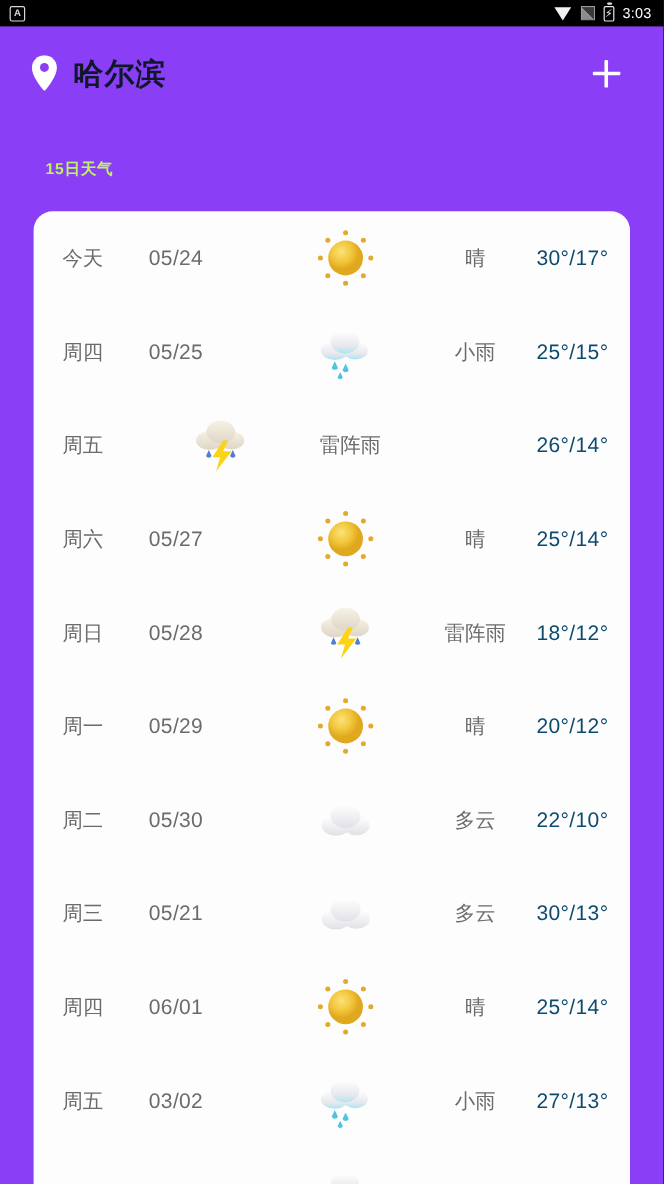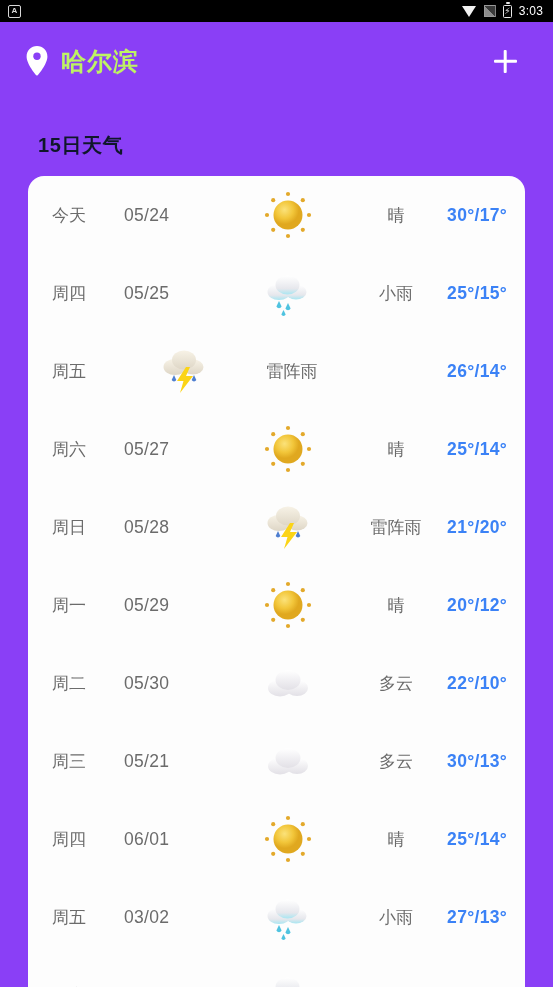--- a/index.html
+++ b/index.html
@@ -60,54 +60,54 @@
   
   .header {
     position:absolute; top:0; left:0; width:553px; height:78px;
     display:flex; align-items:center; padding:0 28px 0 26px;
   }
   .loc-wrap { display:flex; align-items:center; gap:13px; }
   .pin {
     width:22px; height:30px; position:relative; display:block;
   }
   .city {
-    color:#bef264; font-size:25px; font-weight:bold; letter-spacing:1px;
+    color:#0f172a; font-size:25px; font-weight:bold; letter-spacing:1px;
   }
   .add-btn {
     margin-left:auto; width:40px; height:40px; position:relative;
     cursor:pointer;
   }
   .add-btn::before, .add-btn::after {
     content:""; position:absolute; background:#fff; border-radius:1px;
   }
   .add-btn::before { left:50%; top:9px; width:2.6px; height:23px; transform:translateX(-50%); }
   .add-btn::after  { top:50%; left:9px; height:2.6px; width:23px; transform:translateY(-50%); }
 
   
   .sect-title {
     position:absolute; top:110px; left:38px;
-    color:#0f172a; font-size:20px; font-weight:bold; letter-spacing:.6px;
+    color:#bef264; font-size:13px; font-weight:bold; letter-spacing:.6px;
   }
 
   
   .card {
     position:absolute; top:154px; left:28px; right:28px; bottom:0;
     background:#fdfdfd; border-radius:16px 16px 0 0;
     overflow:hidden;
   }
   .rows { padding:0; }
   .row {
     height:78px; display:flex; align-items:center;
     padding:0 18px 0 24px;
   }
   .c-day   { width:72px; flex:none; font-size:17px; color:#6b6b6b; }
   .c-date  { width:104px; flex:none; font-size:17.5px; color:#6b6b6b; letter-spacing:.3px; }
   .c-icon  { width:120px; flex:none; display:flex; align-items:center; justify-content:center; }
   .c-cond  { width:96px; flex:none; text-align:center; font-size:17px; color:#6b6b6b; }
-  .c-temp  { flex:1; text-align:right; font-size:17.5px; color:#3b82f6; letter-spacing:.3px;font-weight:bold; }
+  .c-temp  { flex:1; text-align:right; font-size:17.5px; color:#0c4a6e; letter-spacing:.3px; }
 
   .wicon { width:56px; height:52px; position:relative; display:block; }
 </style>
 </head>
 <body>
 
 <div id="app">
 
   <div class="statusbar">
     <div class="sb-left">
@@ -251,21 +251,21 @@
                   </defs>
                   <ellipse cx="19" cy="22" rx="11.5" ry="8" fill="url(#tc)"></ellipse>
                   <ellipse cx="37" cy="22" rx="10.5" ry="7.5" fill="url(#tc)"></ellipse>
                   <ellipse cx="28" cy="15" rx="12" ry="9.5" fill="url(#tc)"></ellipse>
                   <path d="M18 30 l-2.3 5 a2.6 2.6 0 0 0 4.6 0 z" fill="#4F7FD0"></path>
                   <path d="M38 30 l-2.3 5 a2.6 2.6 0 0 0 4.6 0 z" fill="#4F7FD0"></path>
                   <path d="M30 22 L21 36 h6.5 l-3.5 12 L37 31 h-7 l4-9 z" fill="#FBD417"></path>
                 </svg></span>
             </span>
             <span class="c-cond">雷阵雨</span>
-            <span class="c-temp">21°/20°</span>
+            <span class="c-temp">18°/12°</span>
           </div>
           <div class="row">
             <span class="c-day">周一</span>
             <span class="c-date">05/29</span>
             <span class="c-icon">
               <span class="wicon"><svg viewBox="0 0 56 52" width="56" height="52">
                   <defs>
                     <radialGradient id="sg" cx="38%" cy="32%">
                       <stop offset="0%" stop-color="#FBE27A"></stop>
                       <stop offset="60%" stop-color="#F2C63A"></stop>

